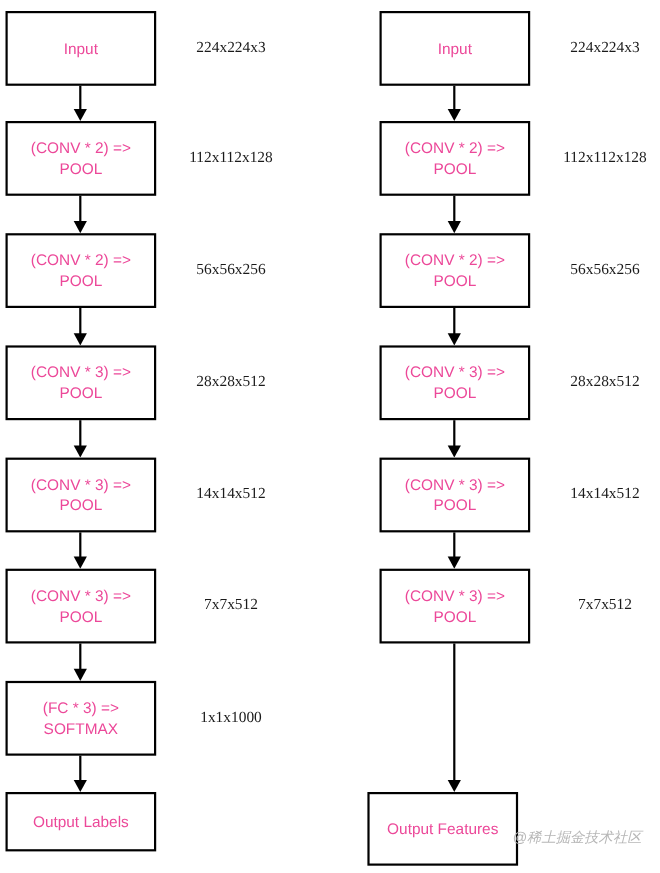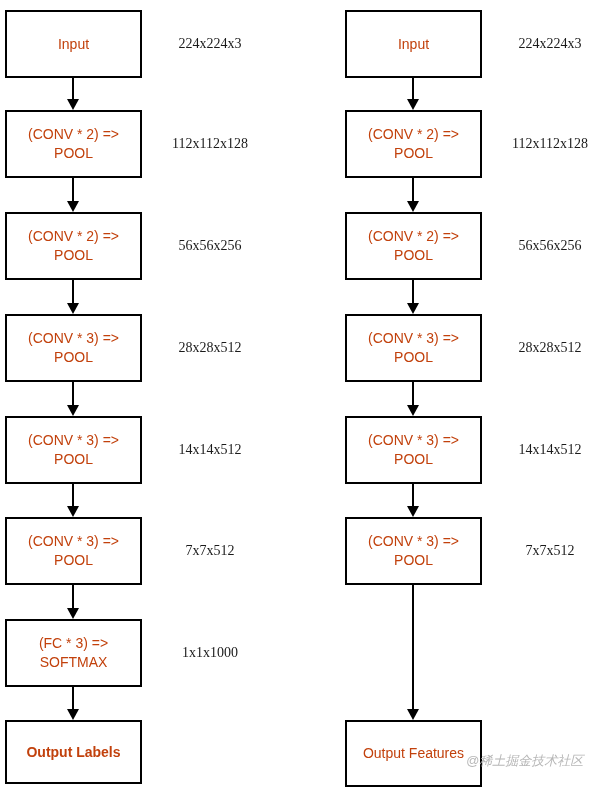--- a/index.html
+++ b/index.html
@@ -11,21 +11,21 @@
     overflow: hidden;
   }
   .canvas { position: absolute; inset: 0; }
   .node {
     position: absolute;
     width: 137px; height: 68px;
     border: 2px solid #000000;
     background: #ffffff;
     display: flex; align-items: center; justify-content: center;
     text-align: center;
-    font-size: 14px; line-height: 1.35; color: #c2410c;
+    font-size: 14px; line-height: 1.35; color: #ec4899;
     white-space: pre-line;
     box-sizing: border-box;
   }
   .dim {
     position: absolute;
     width: 92px; height: 68px;
     display: flex; align-items: center; justify-content: center;
     font-size: 14px; color: #1a1a1a;
     white-space: nowrap;
     font-family: Liberation Serif, serif;
@@ -103,21 +103,21 @@
     </div>
 
   <div class="node" style="left:5px; top:619px;">(FC * 3) =&gt;
 SOFTMAX</div>
   <div class="dim" style="left:164px; top:619px;">1x1x1000</div>
   <div class="arrow" style="left:67px; top:687px; height:33px;">
       <div class="shaft"></div>
       <div class="head"></div>
     </div>
 
-  <div class="node" style="left:5px; top:720px; height:64px;font-weight:bold;">Output Labels</div>
+  <div class="node" style="left:5px; top:720px; height:54px;">Output Labels</div>
 
   <div class="node" style="left:345px; top:10px;">Input</div>
   <div class="dim" style="left:504px; top:10px;">224x224x3</div>
   <div class="arrow" style="left:407px; top:78px; height:32px;">
       <div class="shaft"></div>
       <div class="head"></div>
     </div>
 
   <div class="node" style="left:345px; top:110px;">(CONV * 2) =&gt;
 POOL</div>
@@ -152,16 +152,16 @@
     </div>
 
   <div class="node" style="left:345px; top:517px;">(CONV * 3) =&gt;
 POOL</div>
   <div class="dim" style="left:504px; top:517px;">7x7x512</div>
   <div class="arrow" style="left:407px; top:585px; height:135px;">
       <div class="shaft"></div>
       <div class="head"></div>
     </div>
 
-  <div class="node" style="left:345px; top:720px; height:67px;">Output Features</div>
+  <div class="node" style="left:334px; top:720px; height:67px;">Output Features</div>
 
   <div class="watermark">@稀土掘金技术社区</div>
 </div>
 
 </body></html>

